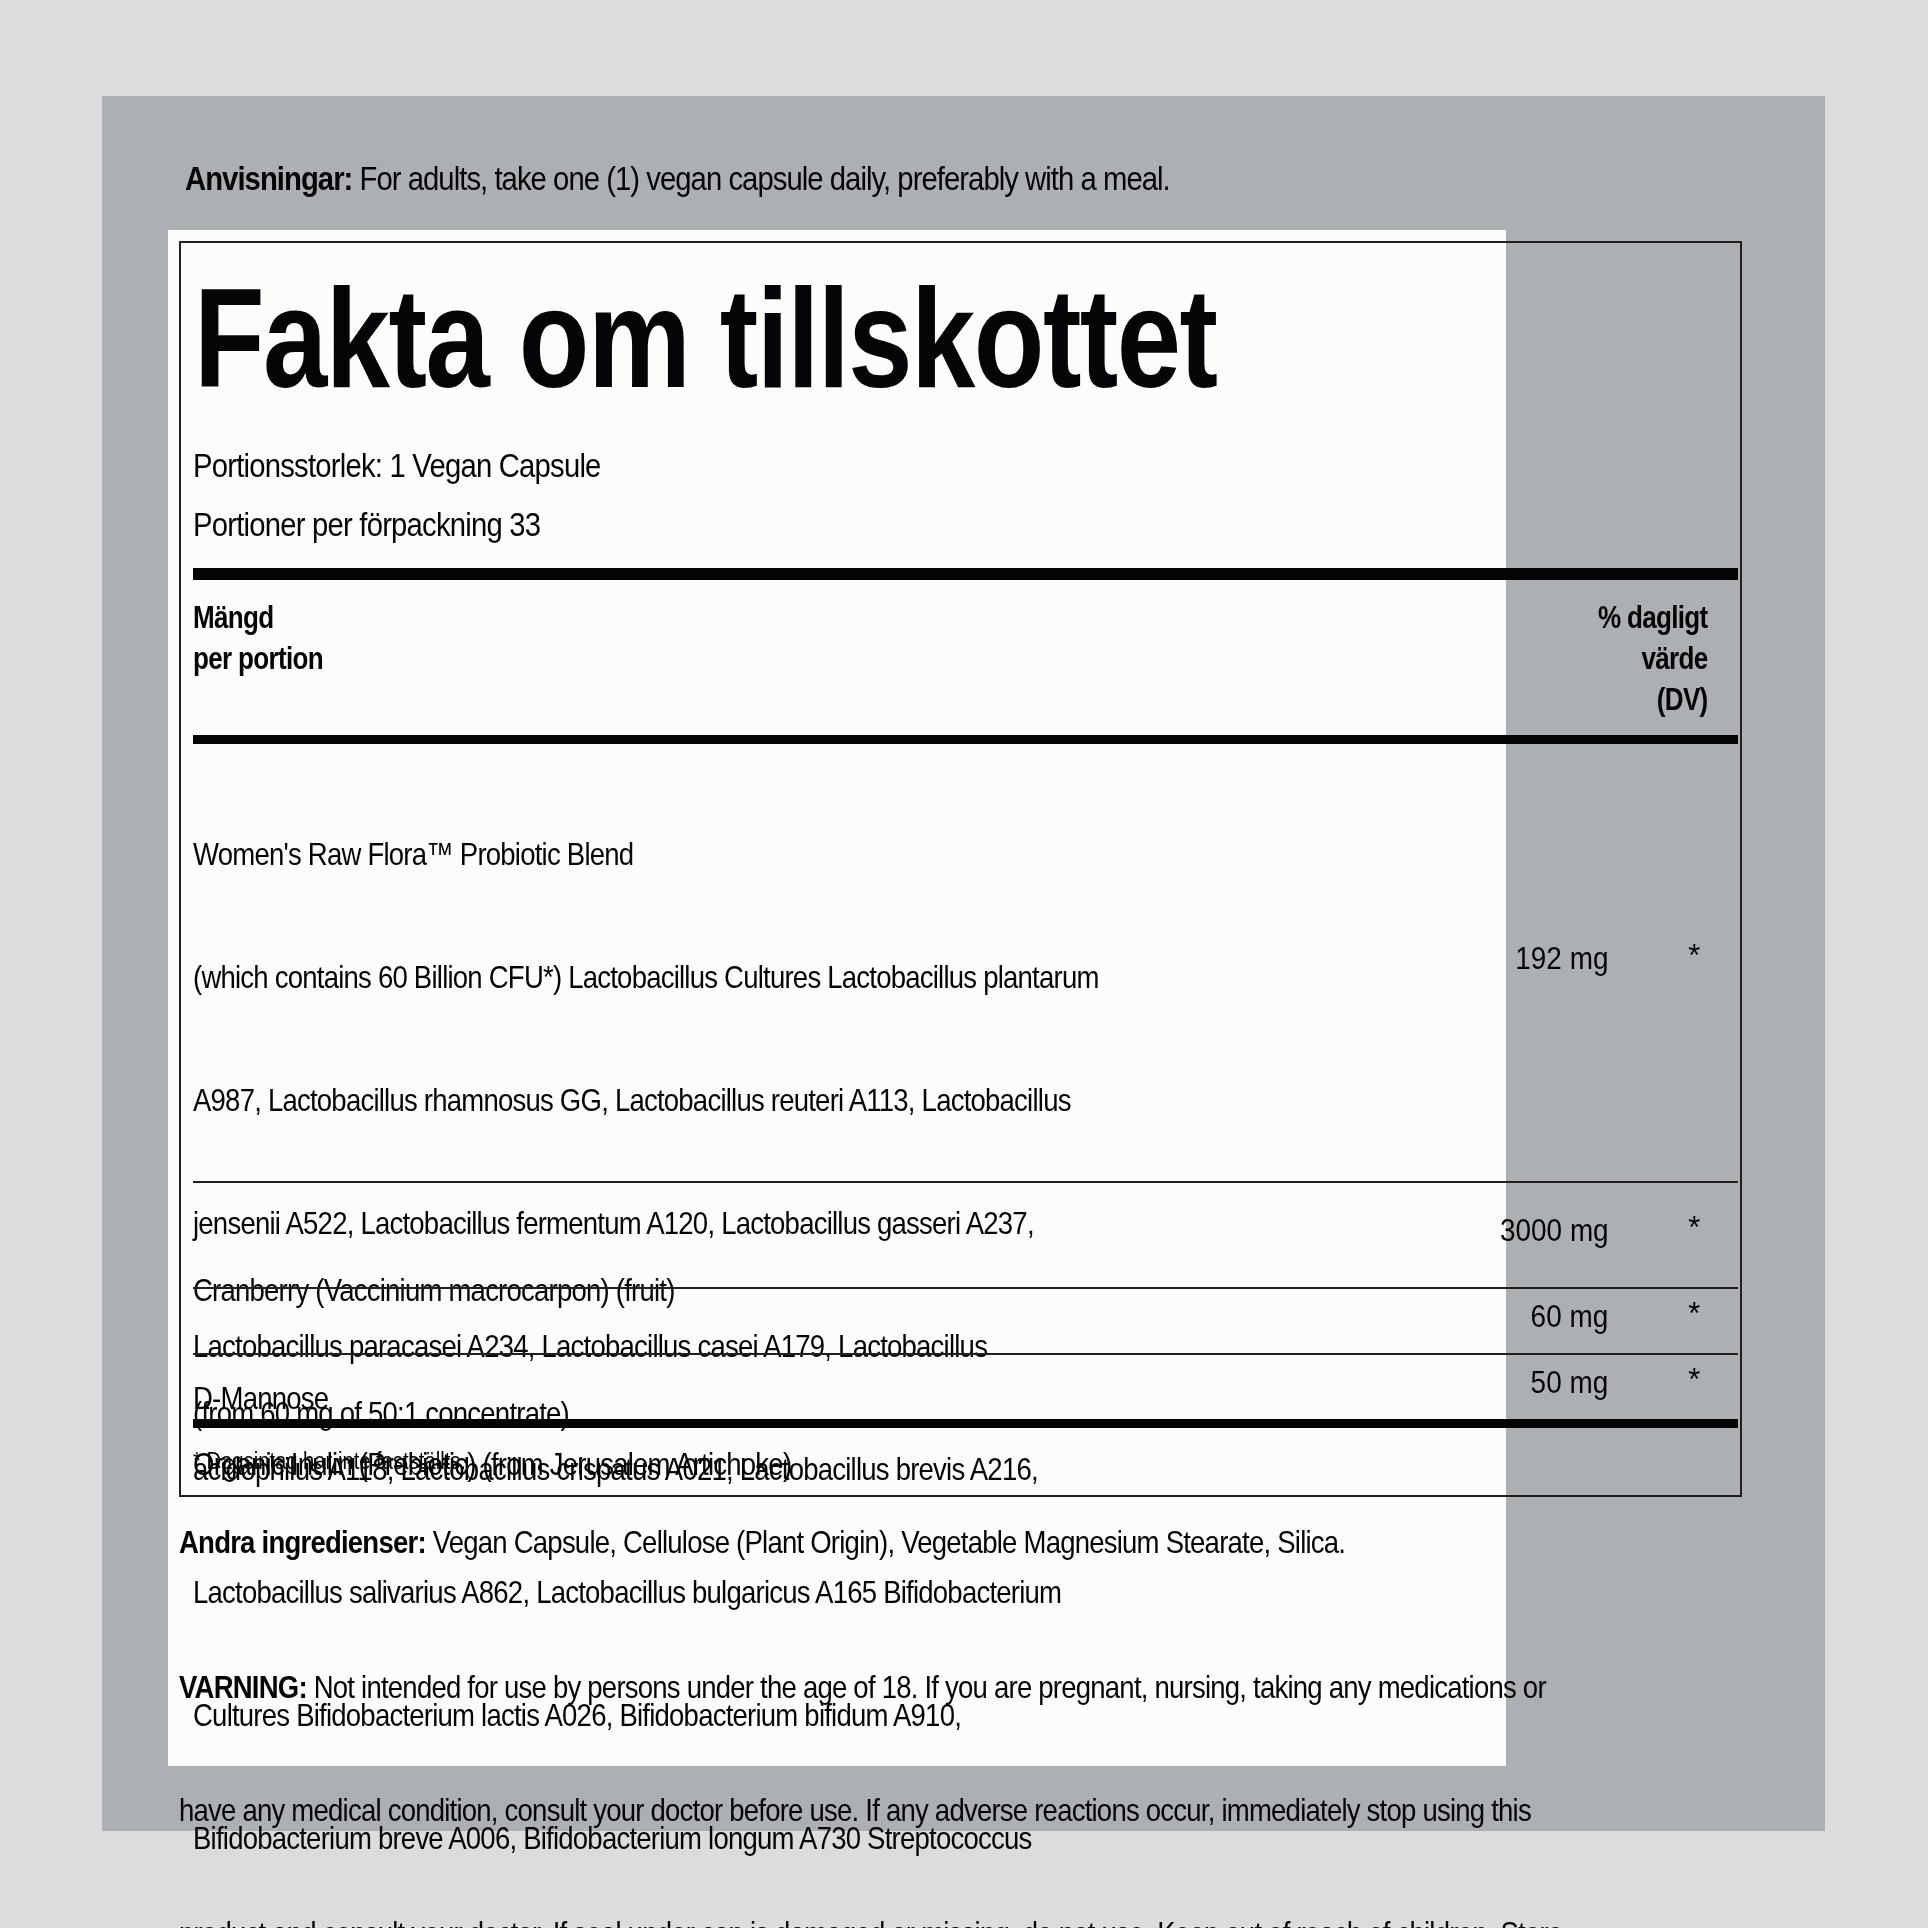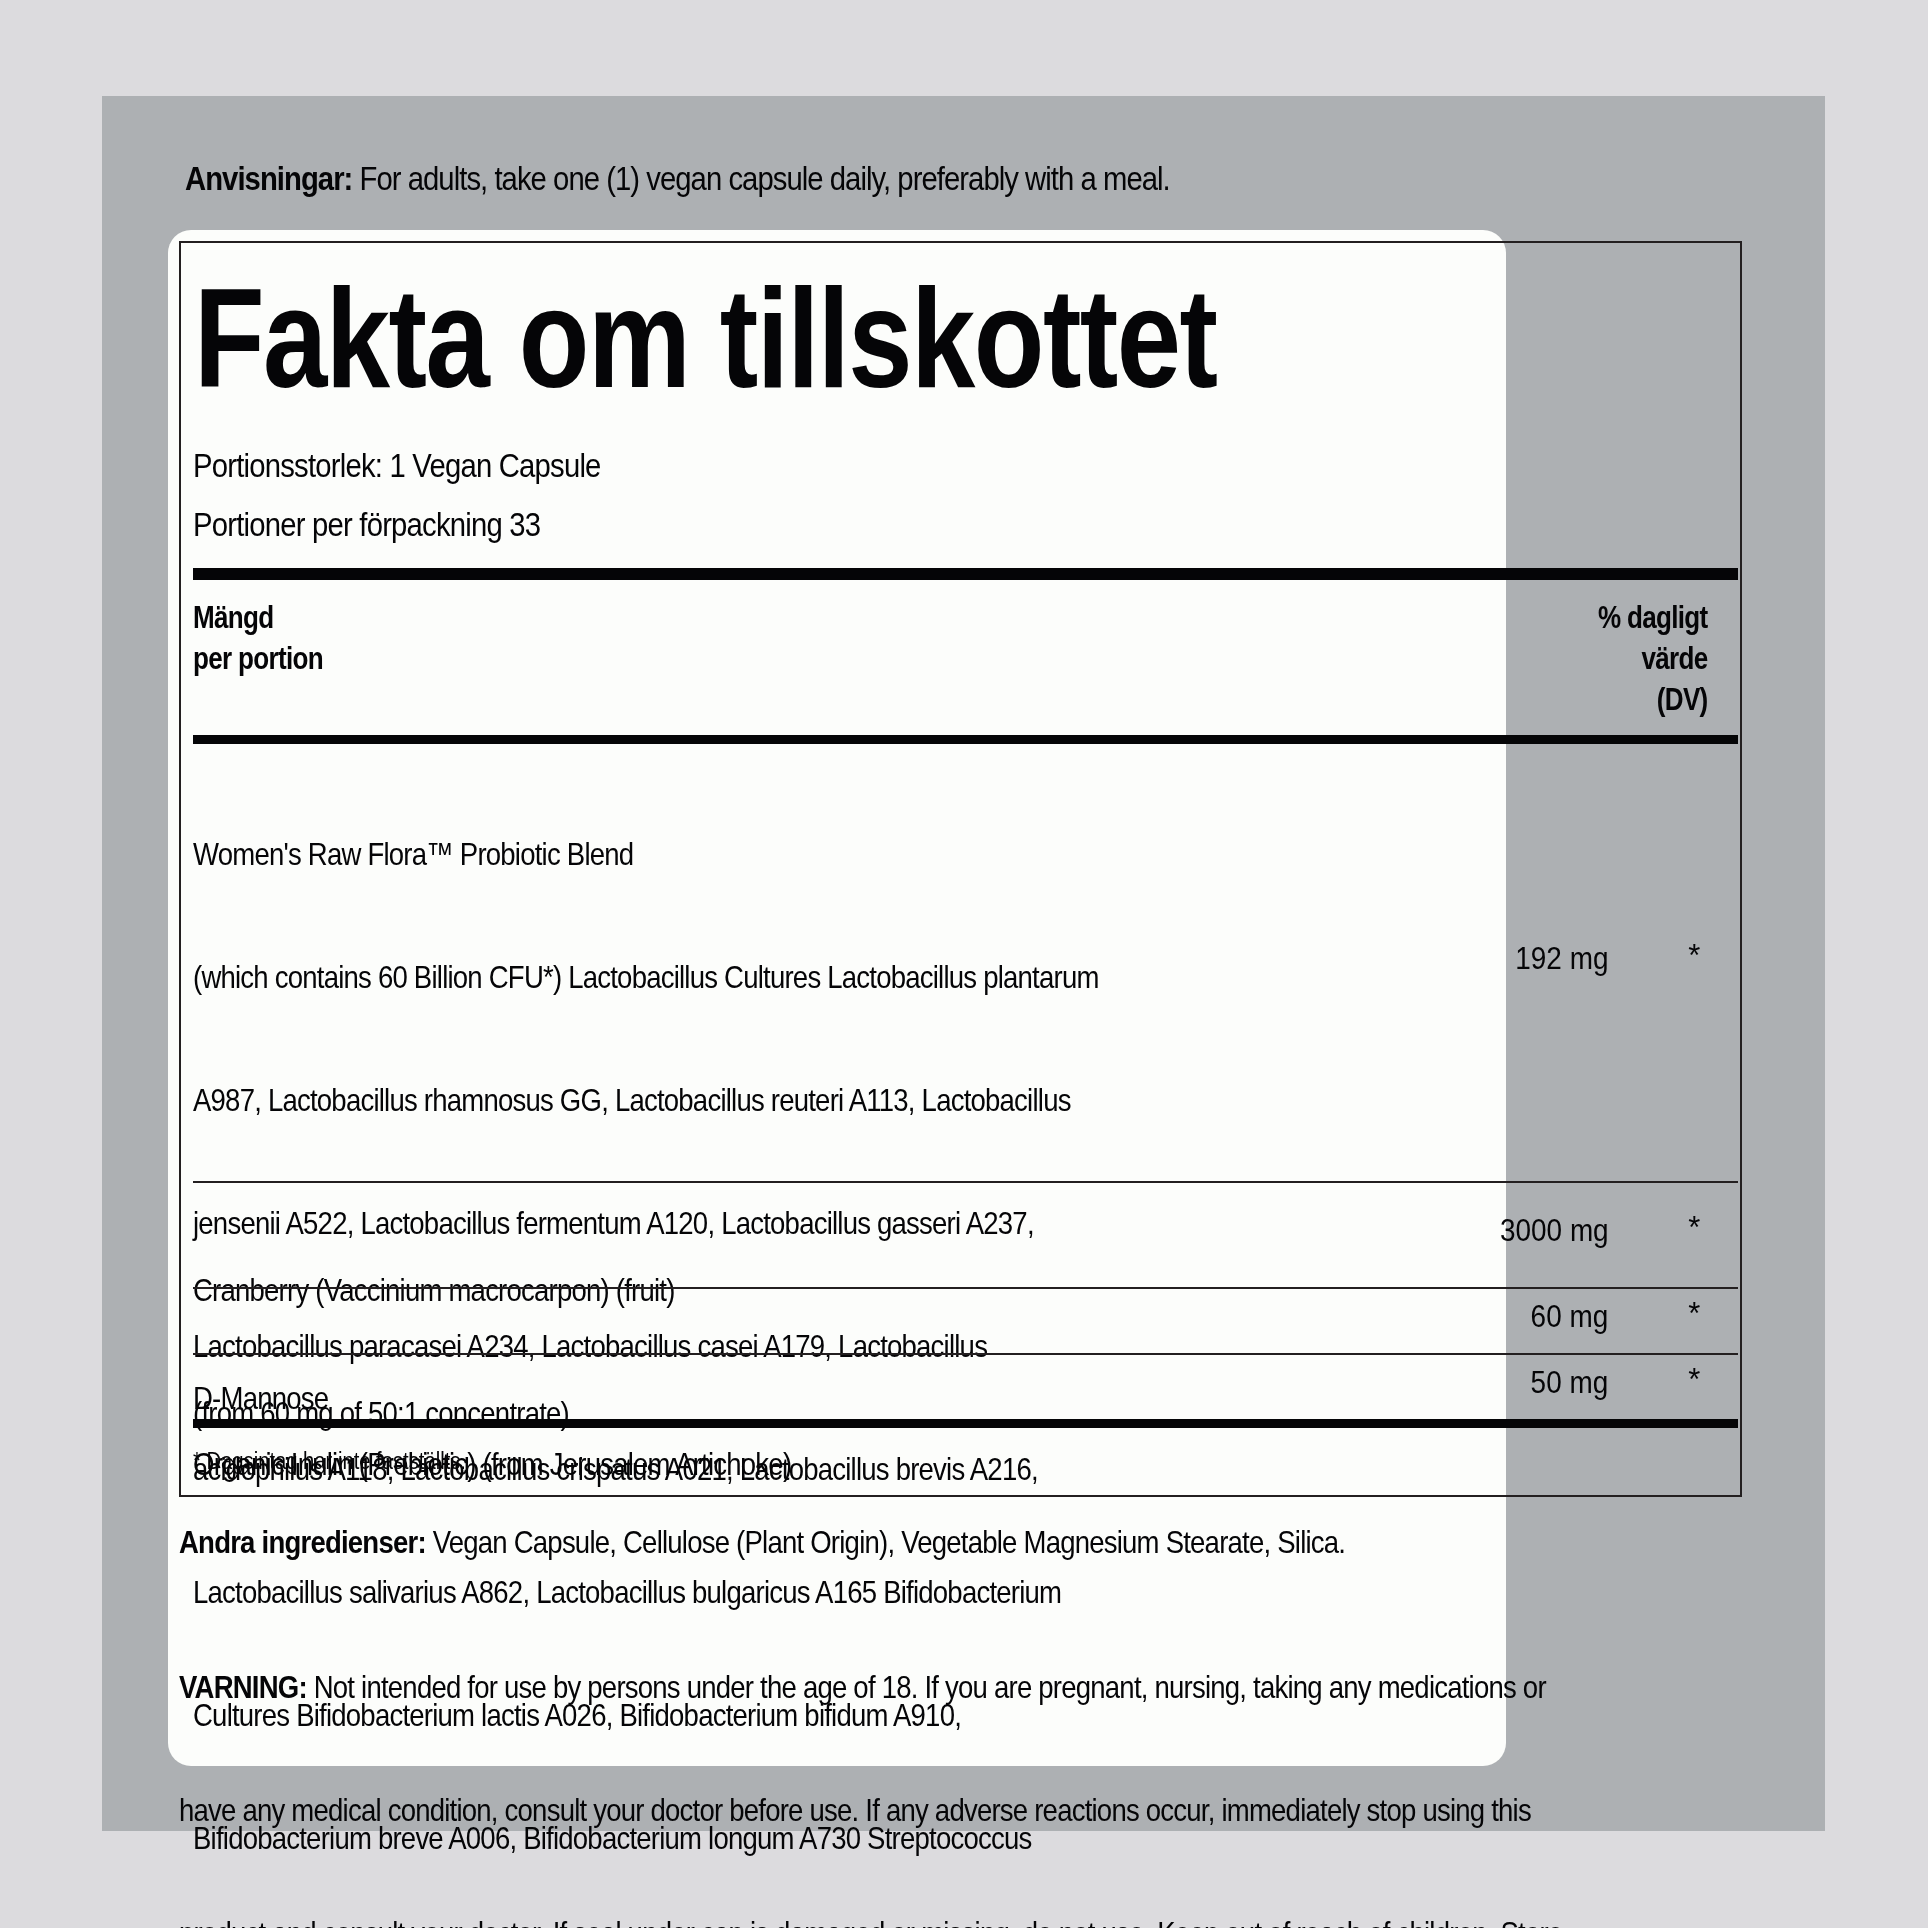--- a/index.html
+++ b/index.html
@@ -26,21 +26,20 @@
       transform: scaleX(0.86);
       transform-origin: left top;
       white-space: nowrap;
     }
     .bold { font-weight: bold; }
     .card {
       position: absolute;
       left: 168px; top: 230px;
       width: 1338px; height: 1536px;
       background: #fcfdfb;
-      border-radius: 23px;
     }
     .facts-box {
       position: absolute;
       left: 11.3px; top: 11.3px;
       width: 1563px; height: 1256px;
       border: 2.8px solid #231f20;
       box-sizing: border-box;
     }
     .title {
       position: absolute;

